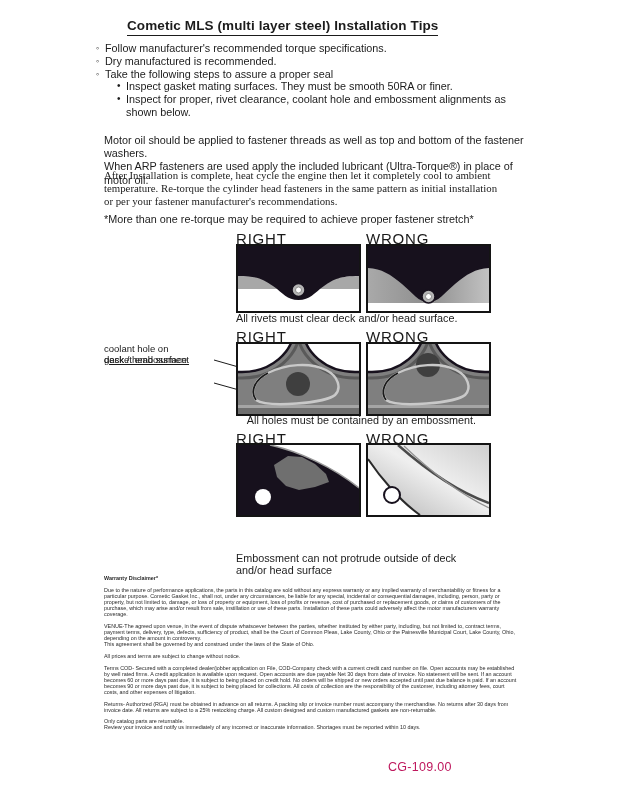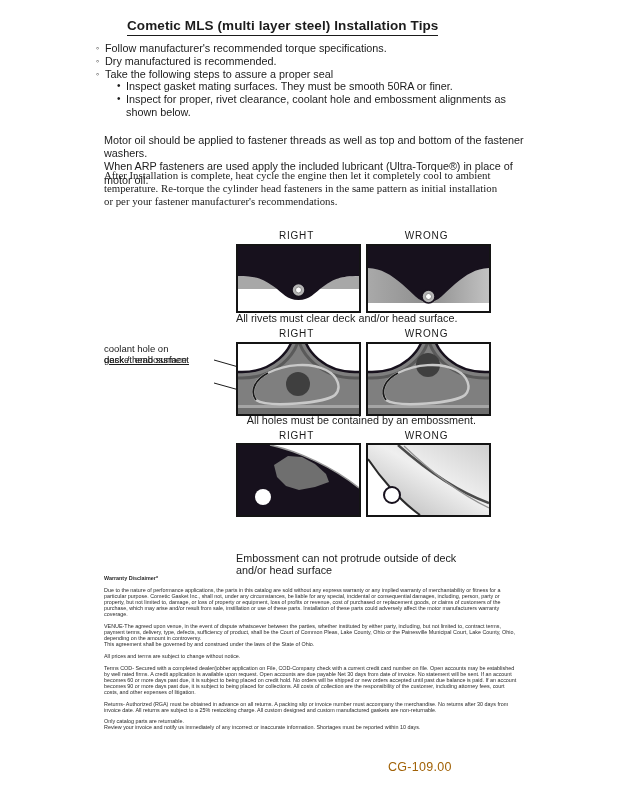--- a/index.html
+++ b/index.html
@@ -16,38 +16,38 @@
   .bullets{left:96px;top:42px;font-size:10.8px;line-height:12.8px;width:440px;}
   .b-line{display:flex;}
   .b-marker{width:9px;font-size:9px;line-height:12.8px;flex:0 0 9px;}
   .sub{padding-left:21px;}
   .sub .b-marker{font-size:10px;}
   .h2{left:104px;top:116px;font-size:12px;font-weight:bold;}
   .para{font-size:10.8px;line-height:13.2px;white-space:pre-line;width:424px;left:104px;}
   .p1{top:134px;}
   .p2{top:169px;font-family:Liberation Serif, serif;}
   .note{top:213px;}
-  .dg-label{width:121px;text-align:center;font-size:10px;letter-spacing:.8px;color:#1a1a1a;}
+  .dg-label{width:121px;font-size:15px;letter-spacing:.8px;color:#1a1a1a;}
   .dbox{
     width:121px;height:65px;border:2px solid #141414;box-sizing:content-box;
     background:#fff;
   }
   .dbox svg{display:block;width:100%;height:100%;}
   .tall{height:70px;}
   .cap{font-size:10.8px;line-height:11.5px;white-space:pre-line;}
   .leader-label{
     width:108px;text-align:left;font-size:9.5px;line-height:10.5px;
     white-space:pre-line;color:#1a1a1a;
   }
   .legal{
     left:104px;top:575px;width:413px;font-size:5.4px;line-height:6.1px;color:#2a2a2a;
   }
   .legal p{margin:0 0 5.5px 0;white-space:pre-line;}
   .legal .lg-head{font-weight:bold;margin-bottom:6px;}
-  .footer-code{left:388px;top:760px;font-size:12.5px;color:#a16207;letter-spacing:.3px;}
+  .footer-code{left:388px;top:760px;font-size:12.5px;color:#be185d;letter-spacing:.3px;}
 </style>
 </head>
 <body>
 
 <div class="page">
 
   <div class="abs title">Cometic MLS (multi layer steel) Installation Tips</div>
 
   <div class="abs bullets">
     <div class="b-line">
@@ -70,20 +70,21 @@
       <span class="b-marker">•</span>
       <span>Inspect for proper, rivet clearance, coolant hole and embossment alignments as shown below.</span>
     </div>
   </div>
 
   <div class="abs para p1">Motor oil should be applied to fastener threads as well as top and bottom of the fastener washers.
 When ARP fasteners are used apply the included lubricant (Ultra-Torque®) in place of motor oil.</div>
   <div class="abs para p2">After Installation is complete, heat cycle the engine then let it completely cool to ambient
 temperature. Re-torque the cylinder head fasteners in the same pattern as initial installation
 or per your fastener manufacturer's recommendations.</div>
+  <div class="abs para note">*More than one re-torque may be required to achieve proper fastener stretch*</div>
 
   <div class="abs dg-label" style="left:236px;top:230px;">RIGHT</div>
   <div class="abs dg-label" style="left:366px;top:230px;">WRONG</div>
 
   <div class="abs dbox" style="left:236px;top:244px;">
     <svg viewBox="0 0 121 65" preserveAspectRatio="none">
       <rect x="0" y="0" width="121" height="65" fill="#ffffff"></rect>
       <path d="M0,30 C20,30 33,33 45,39 L45,43 L0,43 Z" fill="#a8a8a8"></path>
       <path d="M121,30 C101,30 88,33 76,39 L76,43 L121,43 Z" fill="#a8a8a8"></path>
       <path d="M0,0 H121 V30 C102,30 96,33 86,40 C76,47 72,54 60.5,54 C49,54 45,47 35,40 C25,33 19,30 0,30 Z" fill="#17111d"></path>

